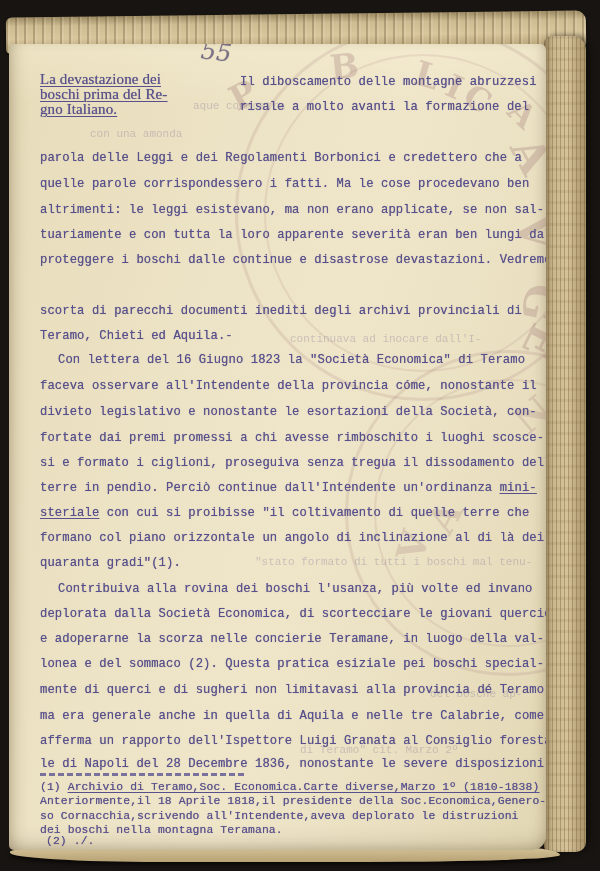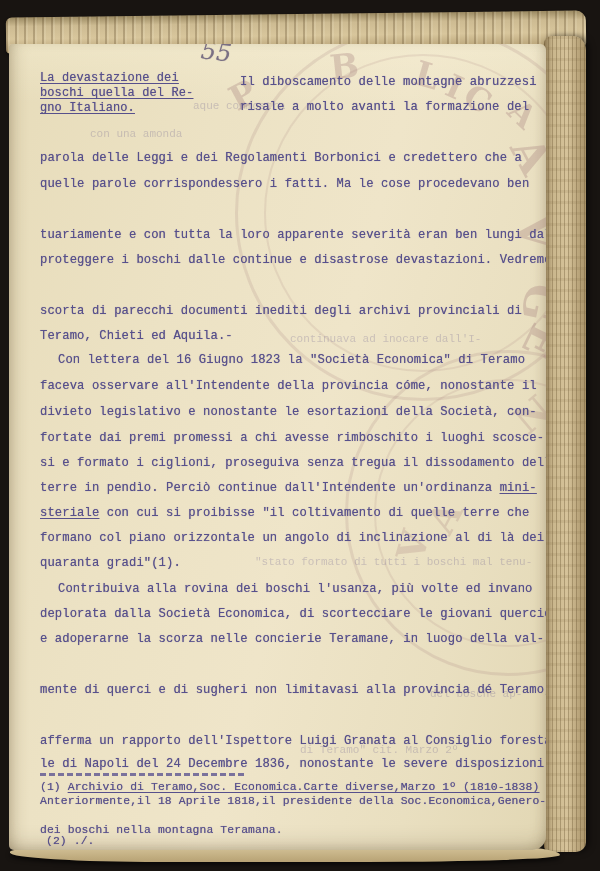--- a/index.html
+++ b/index.html
@@ -43,22 +43,22 @@
   .stamp1{left:226px;top:-19px;width:370px;height:370px;}
   .stamp2{left:336px;top:306px;width:320px;height:320px;}
   .sletter{position:absolute;font-family:"DejaVu Serif","Liberation Serif",serif;
     color:rgba(158,118,120,.30);font-weight:bold;pointer-events:none;}
   
   .ghost{position:absolute;font-size:11px;color:rgba(95,85,140,.26);
     filter:blur(.4px);white-space:pre;pointer-events:none;}
   
   .tl{position:absolute;font-size:12.2px;color:#57508c;white-space:pre;
     text-shadow:0 0 .7px rgba(80,70,130,.7);letter-spacing:.1px;}
-  .sidenote{font-size:12px;text-decoration:underline;text-underline-offset:2px;
-    text-decoration-thickness:1px;}
+  .sidenote{font-size:15px;text-decoration:underline;text-underline-offset:2px;
+    text-decoration-thickness:1px;font-family:Liberation Serif, serif;}
   .u{text-decoration:underline;text-underline-offset:2px;text-decoration-thickness:1px;margin-top:16px;}
   .fn{font-size:11.4px;}
   .sep{position:absolute;width:205px;height:3px;opacity:.8;
     background:repeating-linear-gradient(90deg,#5d5591 0 6px,transparent 6px 9px);}
   .pagenum{position:absolute;left:192px;top:-6px;font-family:"DejaVu Serif","Liberation Serif",serif;
     font-style:italic;font-size:24px;color:rgba(110,100,125,.85);transform:rotate(6deg);
     text-shadow:0 0 1px rgba(110,100,125,.4);}
 </style>
 </head>
 <body>
@@ -90,50 +90,54 @@
     <span class="ghost" style="left:184px;top:56px">aque commostra</span>
     <span class="ghost" style="left:81px;top:84px">con una amonda</span>
     <span class="ghost" style="left:281px;top:289px">continuava ad inocare dall'I-</span>
     <span class="ghost" style="left:246px;top:512px">"stato formato di tutti i boschi mal tenu-</span>
     <span class="ghost" style="left:291px;top:700px">di Teramo" cit. Marzo 2º</span>
     <span class="ghost" style="left:421px;top:644px">del bosche ap-</span>
 
     <div class="pagenum">55</div>
 
     <div class="tl sidenote" style="left:31px;top:27px">La devastazione dei</div>
-    <div class="tl sidenote" style="left:31px;top:42px">boschi quella del Re-</div>
+    <div class="tl sidenote" style="left:31px;top:42px">boschi prima del Re-</div>
     <div class="tl sidenote" style="left:31px;top:57px">gno Italiano.</div>
 
     <div class="tl" style="left:231px;top:56px">risale a molto avanti la formazione del</div>
     <div class="tl" style="left:231px;top:31px">Il diboscamento delle montagne abruzzesi</div>
 
     <div class="tl" style="left:31px;top:107px">parola delle Leggi e dei Regolamenti Borbonici e credettero che a</div>
     <div class="tl" style="left:31px;top:133px">quelle parole corrispondessero i fatti. Ma le cose procedevano ben</div>
+    <div class="tl" style="left:31px;top:159px">altrimenti: le leggi esistevano, ma non erano applicate, se non sal-</div>
     <div class="tl" style="left:31px;top:184px">tuariamente e con tutta la loro apparente severità eran ben lungi dal</div>
     <div class="tl" style="left:31px;top:209px">proteggere i boschi dalle continue e disastrose devastazioni. Vedremo</div>
     <div class="tl" style="left:31px;top:260px">scorta di parecchi documenti inediti degli archivi provinciali di</div>
     <div class="tl" style="left:31px;top:285px">Teramo, Chieti ed Aquila.-</div>
 
     <div class="tl" style="left:49px;top:309px">Con lettera del 16 Giugno 1823 la "Società Economica" di Teramo</div>
     <div class="tl" style="left:31px;top:335px">faceva osservare all'Intendente della provincia cóme, nonostante il</div>
     <div class="tl" style="left:31px;top:361px">divieto legislativo e nonostante le esortazioni della Società, con-</div>
     <div class="tl" style="left:31px;top:387px">fortate dai premi promessi a chi avesse rimboschito i luoghi scosce-</div>
     <div class="tl" style="left:31px;top:412px">si e formato i ciglioni, proseguiva senza tregua il dissodamento delle</div>
     <div class="tl" style="left:31px;top:437px"><span>terre in pendìo. Perciò continue dall'Intendente un'ordinanza </span><span class="u">mini-</span></div>
     <div class="tl" style="left:31px;top:462px"><span class="u">steriale</span><span> con cui si proibisse "il coltivamento di quelle terre che</span></div>
     <div class="tl" style="left:31px;top:487px">formano col piano orizzontale un angolo di inclinazione al di là dei</div>
     <div class="tl" style="left:31px;top:512px">quaranta gradi"(1).</div>
 
     <div class="tl" style="left:49px;top:538px">Contribuiva alla rovina dei boschi l'usanza, più volte ed invano</div>
     <div class="tl" style="left:31px;top:563px">deplorata dalla Società Economica, di scortecciare le giovani quercie</div>
     <div class="tl" style="left:31px;top:588px">e adoperarne la scorza nelle concierie Teramane, in luogo della val-</div>
+    <div class="tl" style="left:31px;top:613px">lonea e del sommaco (2). Questa pratica esiziale pei boschi special-</div>
     <div class="tl" style="left:31px;top:639px">mente di querci e di sugheri non limitavasi alla provincia dé Teramo,</div>
+    <div class="tl" style="left:31px;top:665px">ma era generale anche in quella di Aquila e nelle tre Calabrie, come</div>
     <div class="tl" style="left:31px;top:690px">afferma un rapporto dell'Ispettore Luigi Granata al Consiglio foresta-</div>
-    <div class="tl" style="left:31px;top:713px">le di Napoli del 24 Decembre 1836, nonostante le severe disposizioni</div>
+    <div class="tl" style="left:31px;top:713px">le di Napoli del 28 Decembre 1836, nonostante le severe disposizioni</div>
 
     <div class="sep" style="left:31px;top:729px"></div>
     <div class="tl fn" style="left:31px;top:737px"><span>(1) </span><span class="u">Archivio di Teramo,Soc. Economica.Carte diverse,Marzo 1º (1810-1838)</span></div>
     <div class="tl fn" style="left:31px;top:751px">Anteriormente,il 18 Aprile 1818,il presidente della Soc.Economica,Genero-</div>
+    <div class="tl fn" style="left:31px;top:766px">so Cornacchia,scrivendo all'Intendente,aveva deplorato le distruzioni</div>
     <div class="tl fn" style="left:31px;top:780px">dei boschi nella montagna Teramana.</div>
     <div class="tl fn" style="left:37px;top:791px">(2) ./.</div>
 
   </div>
 </div>
 
 </body></html>

